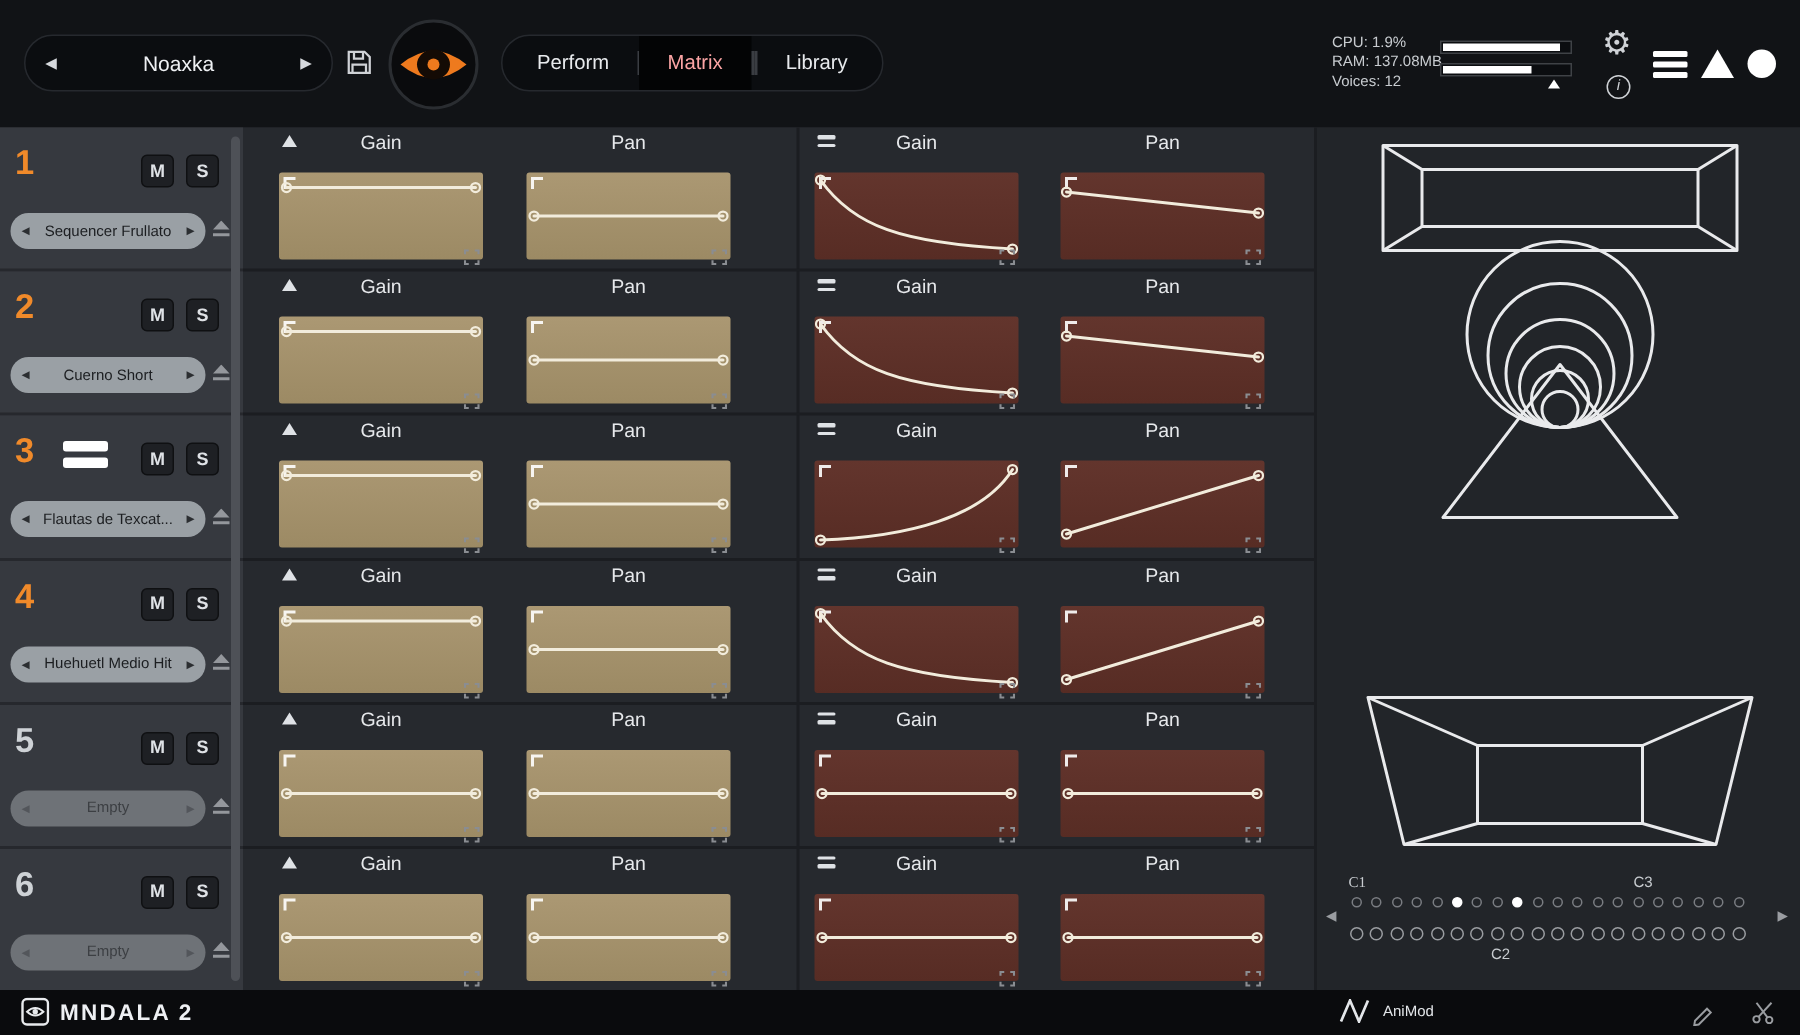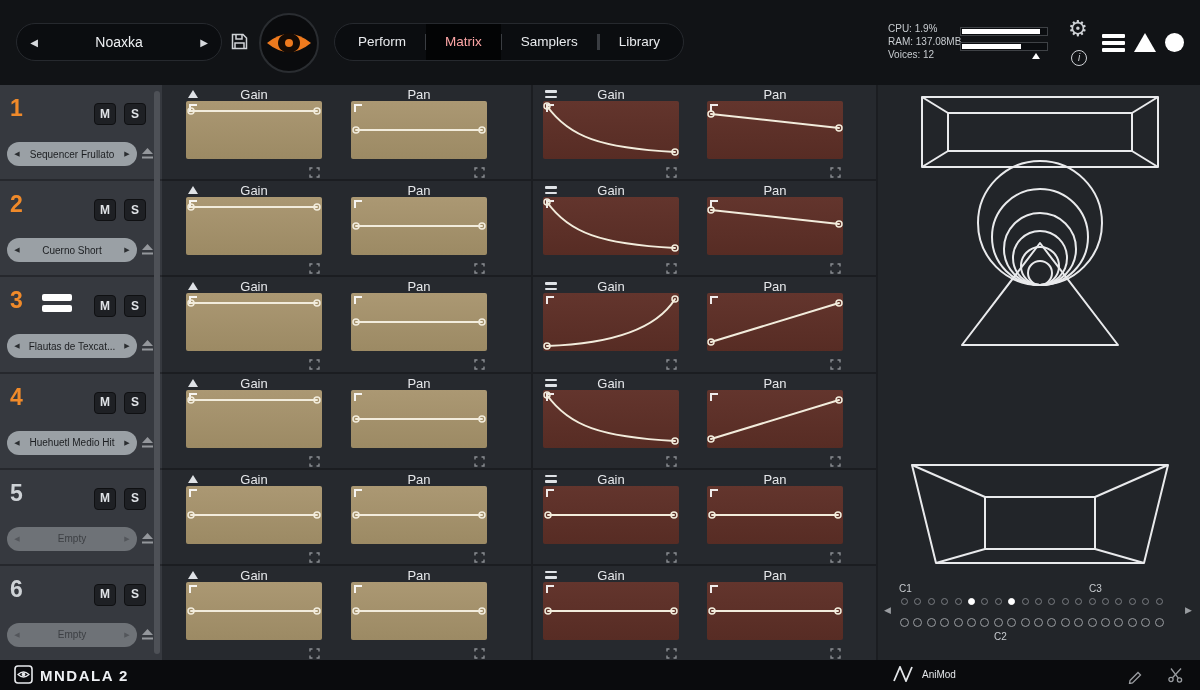--- a/index.html
+++ b/index.html
@@ -59,21 +59,21 @@
   .sidebar-scroll{position:absolute;right:2px;top:6px;bottom:6px;width:6px;background:#4e5157;border-radius:3px;}
 
   
   .matrix{position:absolute;left:162px;top:85px;width:714px;bottom:30px;background:#26292e;
           display:flex;flex-direction:column;}
   .matrix-vdiv{position:absolute;left:369px;top:0;bottom:0;width:2px;background:#1b1d21;}
   .mrow{position:relative;flex:1;border-bottom:2px solid #1b1d21;}
   .mrow:last-child{border-bottom:none;}
   .mcell{position:absolute;top:0;bottom:0;width:136px;}
   .c0{left:24px;} .c1{left:189px;} .c2{left:381px;} .c3{left:545px;}
-  .mcell-head{position:relative;height:16px;}
+  .mcell-head{position:relative;height:30px;}
   .mcell-title{display:block;text-align:center;font-size:13px;color:#e6e8eb;line-height:19px;}
   .icon-triangle{position:absolute;left:2px;top:5px;width:0;height:0;cursor:pointer;
                  border-left:5px solid transparent;border-right:5px solid transparent;border-bottom:8px solid #dfe2e6;}
   .icon-bars{position:absolute;left:2px;top:5px;width:12px;cursor:pointer;}
   .icon-bars span{display:block;height:2.5px;background:#dfe2e6;margin-bottom:3px;border-radius:1px;}
   .mpanel{position:relative;width:136px;height:58px;border-radius:2px;overflow:hidden;cursor:pointer;}
   .mpanel.tan{background:linear-gradient(#ab9873,#9c8a64);}
   .mpanel.maroon{background:linear-gradient(#63352d,#572c24);}
   .corner-mark{position:absolute;left:3px;top:3px;width:8px;height:8px;
                border-top:2px solid rgba(255,255,255,.9);border-left:2px solid rgba(255,255,255,.9);}
@@ -125,21 +125,20 @@
         <path d="M9 31 Q31 13 53 31 Q31 49 9 31 Z" fill="#ee7a1e"></path>
         <ellipse cx="31" cy="31" rx="11" ry="10" fill="#140b05"></ellipse>
         <circle cx="31" cy="31" r="4" fill="#ee7a1e"></circle>
       </svg>
     </div>
     <div class="tabbar">
         <div class="tab">Perform</div>
         <span class="tab-sep"></span>
         <div class="tab active">Matrix</div>
         <span class="tab-sep"></span>
-        <div class="tab">Samplers</div>
         <span class="tab-sep"></span>
         <span class="tab-sep"></span>
         <span class="tab-sep"></span>
         <div class="tab">Library</div>
       </div>
     <div class="stats">
       <div>CPU: 1.9%</div>
       <div>RAM: 137.08MB</div>
       <div>Voices: 12</div>
     </div>
@@ -858,21 +857,21 @@
       <polygon points="24,8 280,8 256,106 48,106"></polygon>
       <rect x="97" y="40" width="110" height="52"></rect>
       <path d="M24 8 L97 40"></path>
         <path d="M280 8 L207 40"></path>
         <path d="M48 106 L97 92"></path>
         <path d="M256 106 L207 92"></path>
     </svg>
     <div class="kb">
       <span class="kb-arrow kb-left">◀</span>
       <span class="kb-arrow kb-right">▶</span>
-    <span class="kb-label" style="left: 15px;">C1</span>
+    <span class="kb-label" style="left: 15px; font-family: Liberation Serif, serif;">C1</span>
         <span class="kb-label" style="left: 110px; margin-top: 48px;">C2</span>
         <span class="kb-label" style="left: 205px;">C3</span>
         <span class="kb-dot small" style="left: 17px;"></span>
         <span class="kb-dot small" style="left: 30.4px;"></span>
         <span class="kb-dot small" style="left: 43.8px;"></span>
         <span class="kb-dot small" style="left: 57.2px;"></span>
         <span class="kb-dot small" style="left: 70.6px;"></span>
         <span class="kb-dot small filled" style="left: 84px;"></span>
         <span class="kb-dot small" style="left: 97.4px;"></span>
         <span class="kb-dot small" style="left: 110.8px;"></span>

